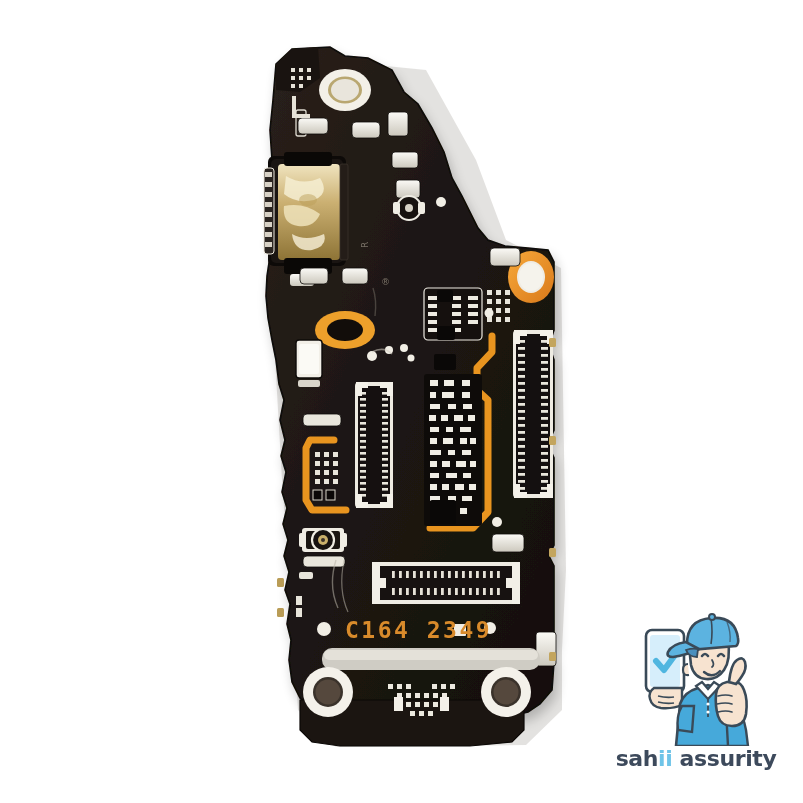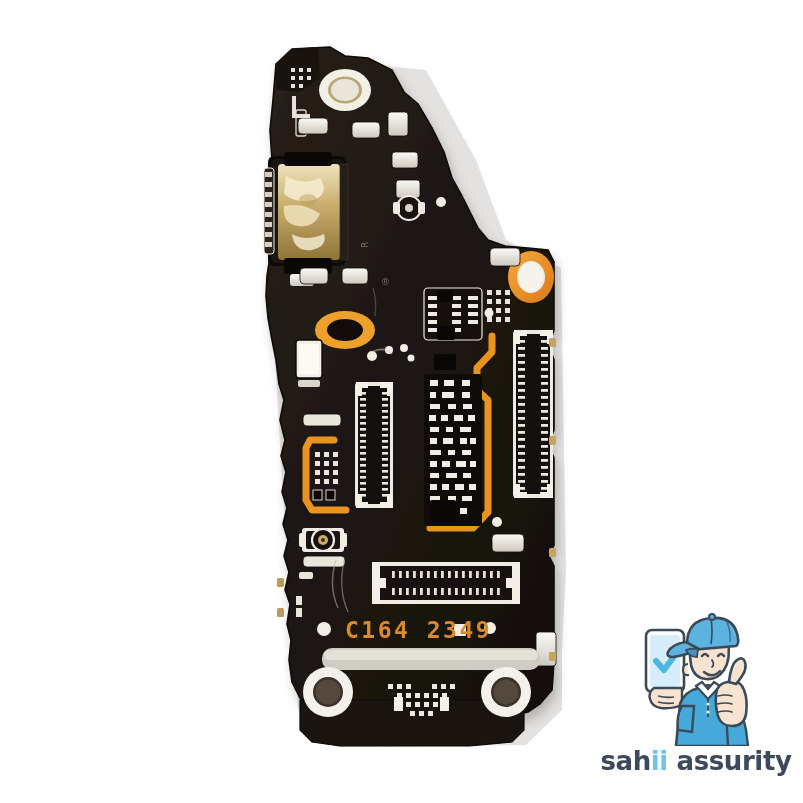--- a/index.html
+++ b/index.html
@@ -21,21 +21,21 @@
   .logo{
     position:absolute;
     left:596px;top:604px;
     width:200px;height:190px;
   }
   .logo-figure{position:absolute;left:28px;top:0;width:150px;height:142px;}
   .logo-text{
     position:absolute;left:0;top:142px;width:200px;
     text-align:center;
     font-family:"DejaVu Sans", sans-serif;
-    font-size:26px;
+    font-size:22px;
     font-weight:bold;
     letter-spacing:-0.4px;
     color:#3d4a5c;
     white-space:nowrap;
   }
   .logo-text .hl{color:#6fc4e8;}
 </style>
 </head>
 <body>
 

